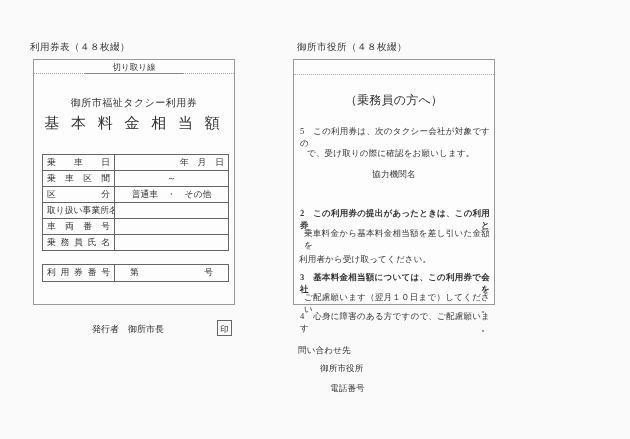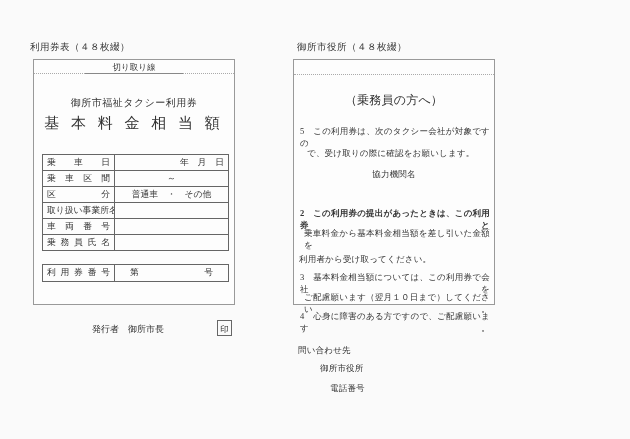--- a/index.html
+++ b/index.html
@@ -70,21 +70,21 @@
   
   .bline{position:absolute;font-size:8.5px;letter-spacing:.2px;white-space:nowrap;}
   .just{text-align:justify;text-align-last:justify;white-space:normal;}
   .back-heading{top:32px;font-size:12px;}
   .bl1{top:66px;left:6px;right:4px;}
   .bl2{top:88px;left:13px;}
   .bl3{top:109px;left:0;right:0;text-align:center;}
   .bl4{top:148px;left:6px;right:4px;font-weight:bold;}
   .bl5{top:168px;left:10px;right:4px;}
   .bl6{top:194px;left:5px;}
-  .bl7{top:212px;left:6px;right:4px;}
+  .bl7{top:212px;left:6px;right:4px;font-weight:bold;}
   .bl8{top:232px;left:10px;right:4px;}
   .bl9{top:251px;left:6px;right:4px;}
   .contact-heading{top:285px;left:4px;}
   .contact-office{top:303px;left:26px;}
   .contact-phone{top:323px;left:36px;}
 </style>
 </head>
 <body>
 
 <div class="panel-title" style="left:30px">利用券表（４８枚綴）</div>

